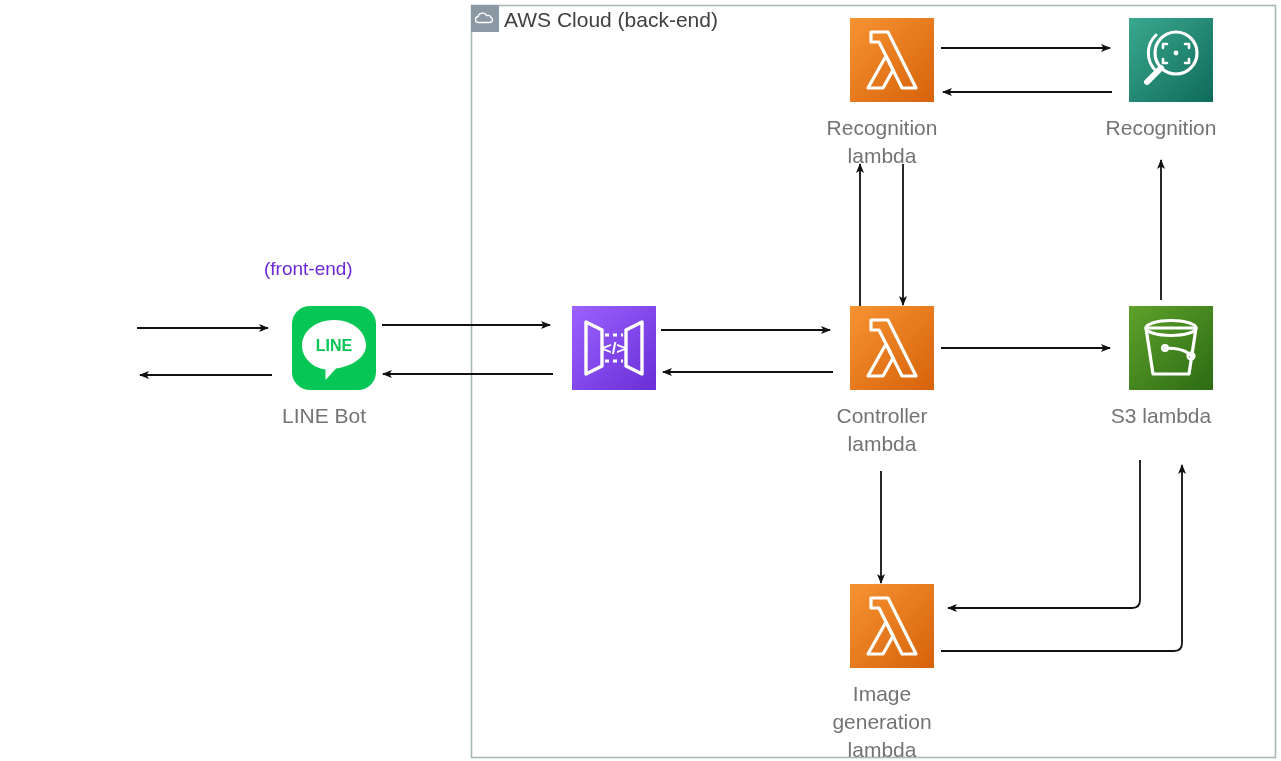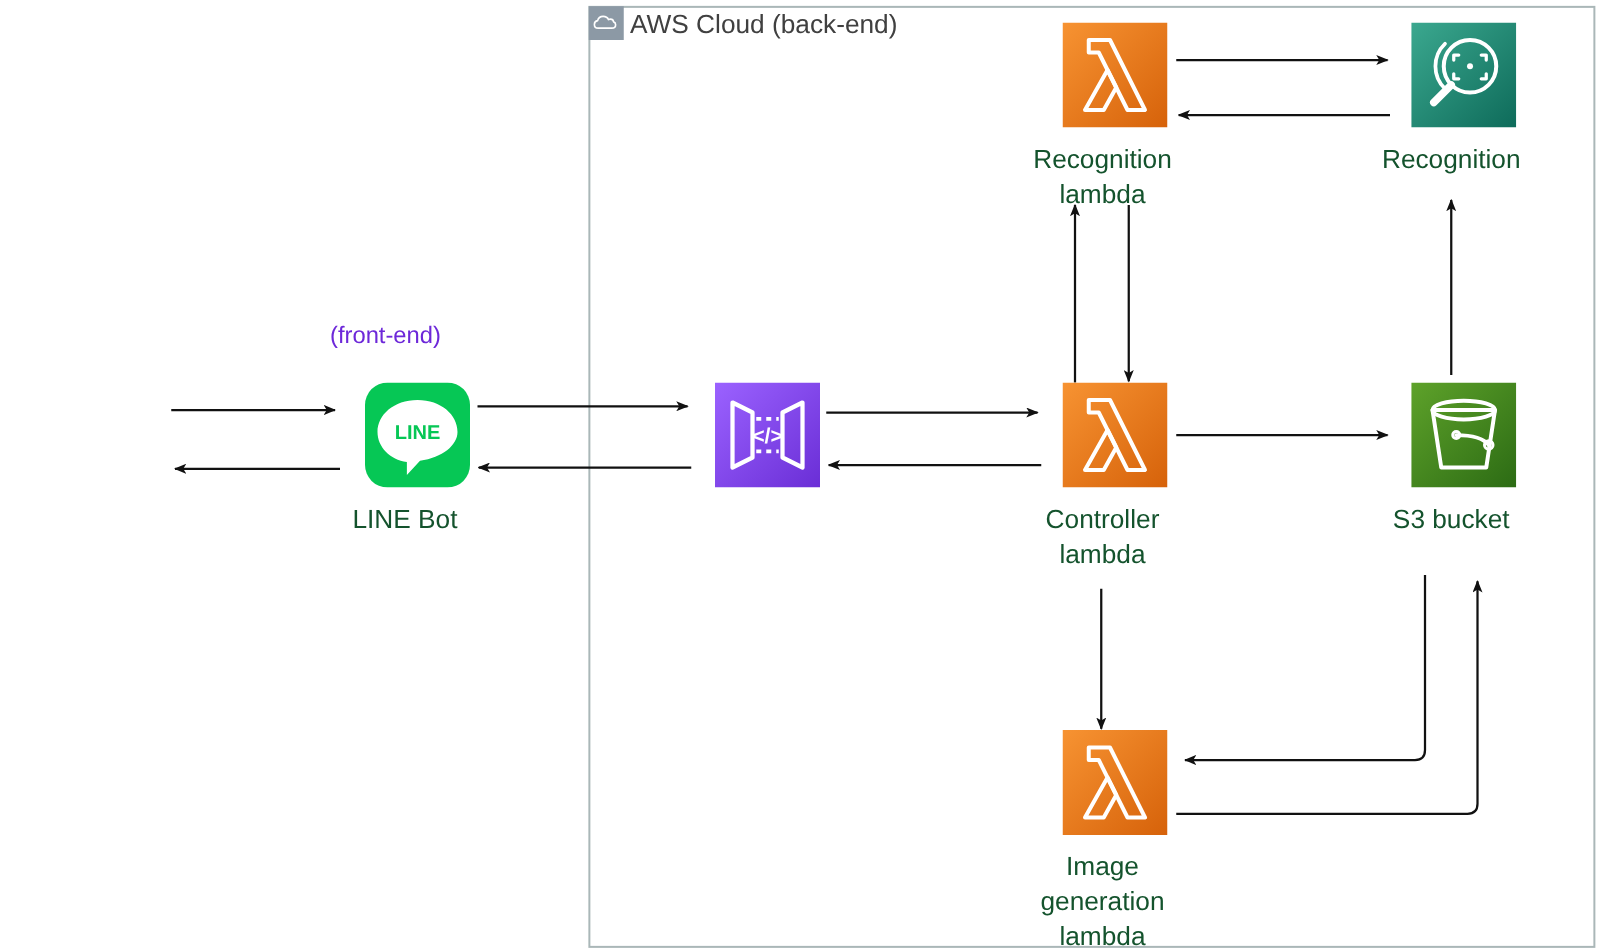--- a/index.html
+++ b/index.html
@@ -1,21 +1,21 @@
 <!DOCTYPE html>
 <html><head>
 <meta charset="utf-8">
 <style>
   html,body{margin:0;padding:0;background:#ffffff;}
   body{width:1281px;height:761px;position:relative;overflow:hidden;
        font-family:"Liberation Sans", sans-serif;color:#111111;}
   #stage{position:absolute;left:0;top:0;width:1281px;height:761px;}
   svg.layer{position:absolute;left:0;top:0;width:1281px;height:761px;}
   .node{position:absolute;text-align:center;}
-  .node .label{font-size:21px;line-height:28px;color:#14532d;white-space:pre-line;}
+  .node .label{font-size:21px;line-height:28px;color:#737373;white-space:pre-line;}
   .icon{width:64px;height:84px;margin:0 auto;position:relative;}
   .cloud-title{position:absolute;font-size:21px;color:#404040;white-space:nowrap;}
   .frontend-label{position:absolute;font-size:19px;color:#6d28d9;white-space:nowrap;}
 </style>
 </head>
 <body>
 
 <div id="stage">
 
   <svg class="layer" viewBox="0 0 1281 761">
@@ -143,21 +143,21 @@
     <div class="icon">
       <svg viewBox="0 0 84 84" width="84" height="84">
         <rect x="0" y="0" width="84" height="84" fill="url(#gradS3)"></rect>
         <path d="M17 22 L24 68 L60 68 L67 22 Z" fill="none" stroke="#ffffff" stroke-width="3.2" stroke-linejoin="round"></path>
         <ellipse cx="42" cy="22" rx="25" ry="7.5" fill="none" stroke="#ffffff" stroke-width="3.2"></ellipse>
         <path d="M36 42 Q56 42 62 50" fill="none" stroke="#ffffff" stroke-width="3" stroke-linecap="round"></path>
         <circle cx="36" cy="42" r="2.8" fill="none" stroke="#ffffff" stroke-width="2.4"></circle>
         <circle cx="62" cy="50" r="3.4" fill="none" stroke="#ffffff" stroke-width="2.4"></circle>
       </svg>
     </div>
-    <div class="label" style="margin-top:12px;">S3 bucket</div>
+    <div class="label" style="margin-top:12px;">S3 lambda</div>
   </div>
 
   <div class="node" style="left:798px;top:584px;width:168px;">
     <div class="icon">
       <svg viewBox="0 0 84 84" width="84" height="84">
         <rect x="0" y="0" width="84" height="84" fill="url(#gradLambda)"></rect>
         <path d="M21 14 L38 14 L66 70 L52 70 L29 24 L21 24 Z" fill="none" stroke="#ffffff" stroke-width="3.2" stroke-linejoin="round"></path>
         <path d="M36 38 L43 52 L33 70 L18 70 Z" fill="none" stroke="#ffffff" stroke-width="3.2" stroke-linejoin="round"></path>
       </svg>
     </div>

